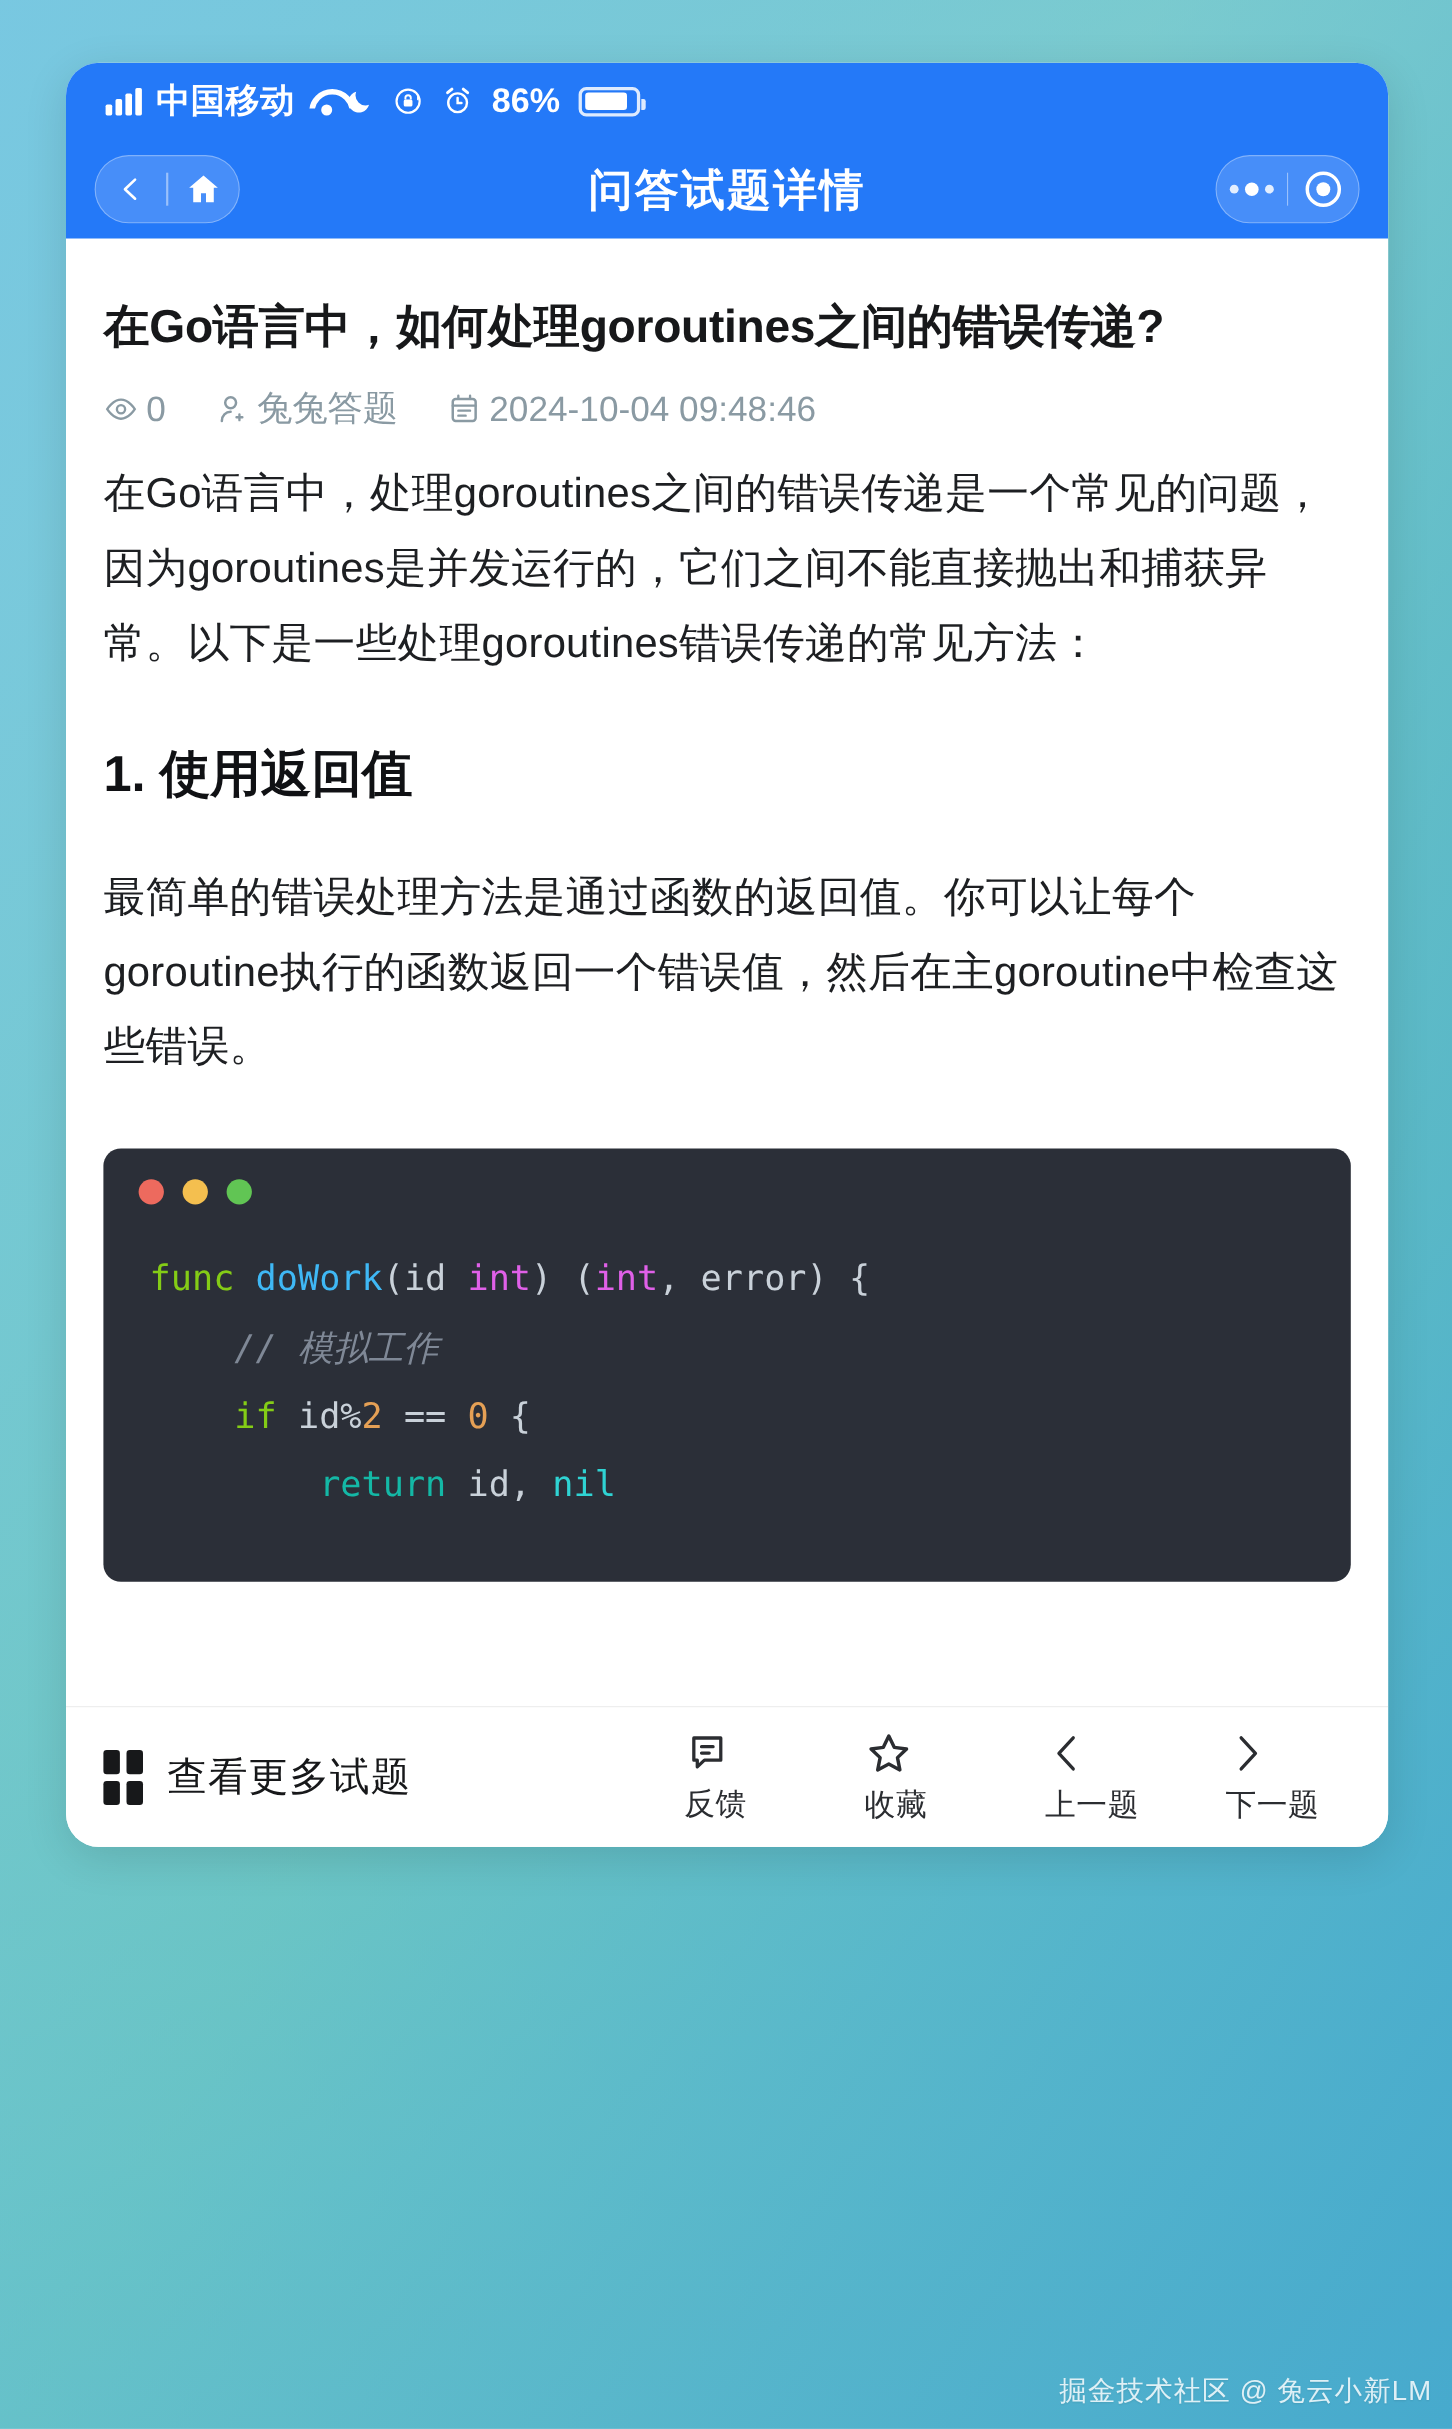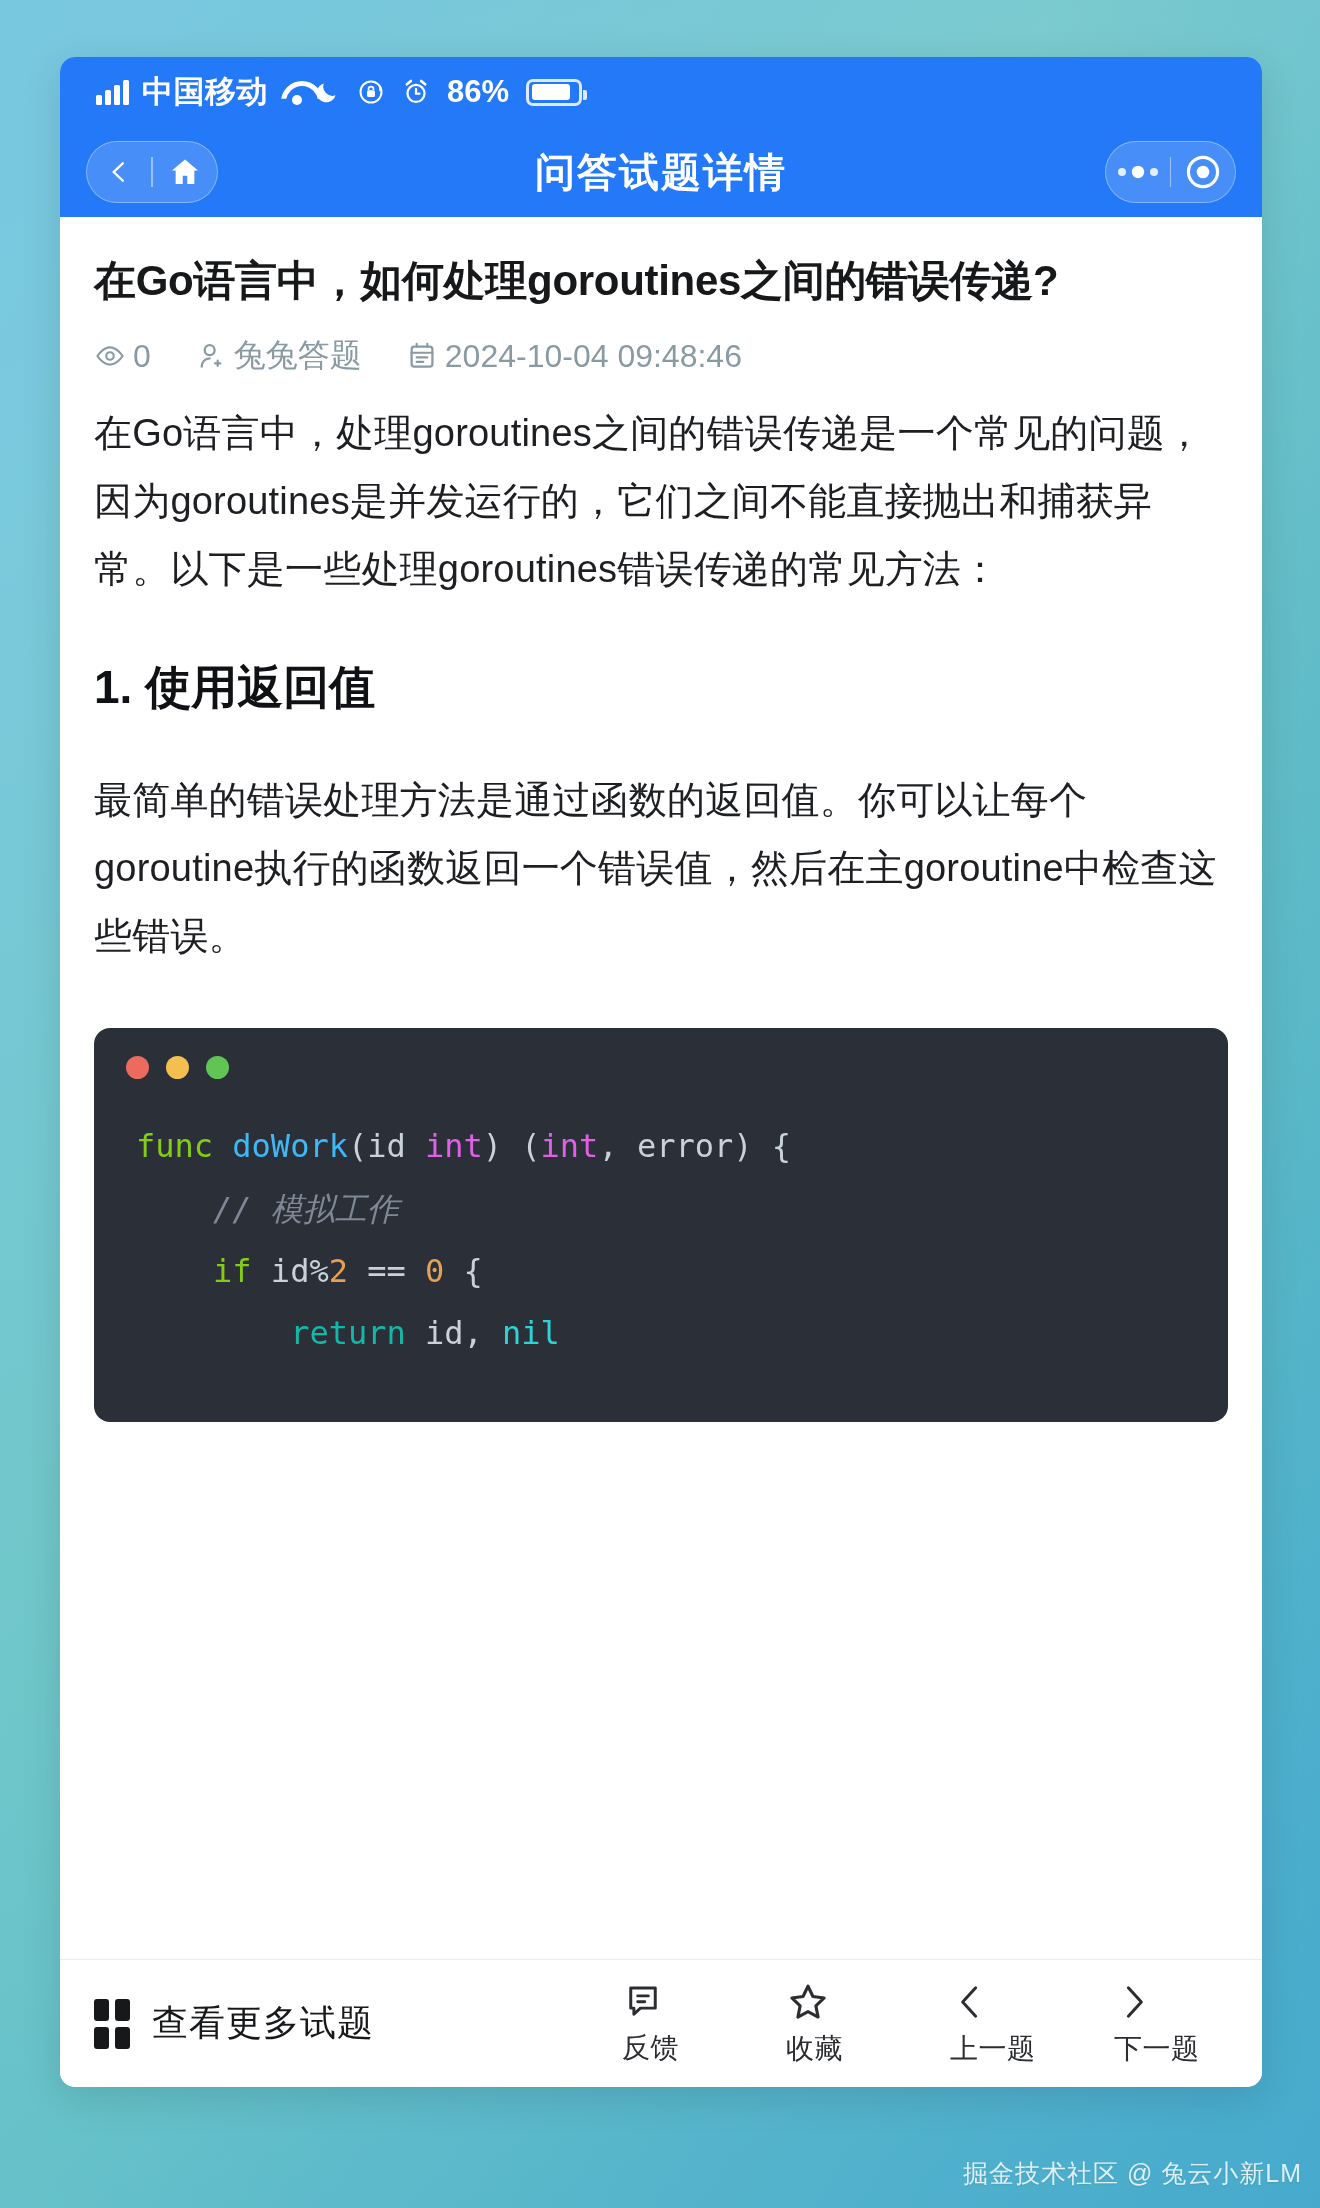--- a/index.html
+++ b/index.html
@@ -15,23 +15,23 @@
   .bg-wash {
     position:absolute; inset:0;
     background: linear-gradient(115deg, rgba(120,200,225,.95) 0%, rgba(110,200,200,.6) 45%, rgba(70,170,205,.9) 100%);
     mix-blend-mode:normal;
   }
 
   
   .phone {
     position:absolute;
     left:60px; top:57px;
-    width:1202px; height:2030px;
+    width:1202px; height:1622px;
     background:#eef7f8;
-    border-radius:15px;
+    border-radius:30px;
     box-shadow:0 10px 40px rgba(0,0,0,.12);
     overflow:hidden;
     display:flex; flex-direction:column;
   }
 
   
   .header {
     background:#2479f8;
     border-radius:0 0 0 0;
     padding:0;
@@ -102,21 +102,21 @@
     display:flex; align-items:center; justify-content:center;
     color:#fff; font-size:40px; font-weight:700; letter-spacing:2px;
     pointer-events:none;
   }
   .cap-right { margin-left:auto; position:relative; z-index:2; }
 
   
   .content {
     flex:1 1 auto;
     background:#ffffff;
-    padding:36px 34px 0 34px;
+    padding:52px 34px 0 34px;
     overflow:hidden;
     position:relative;
   }
   .q-title {
     font-size:42px; line-height:1.32; font-weight:700; color:#17181a;
     letter-spacing:-.3px;
   }
   .meta {
     margin-top:26px;
     display:flex; align-items:center;

